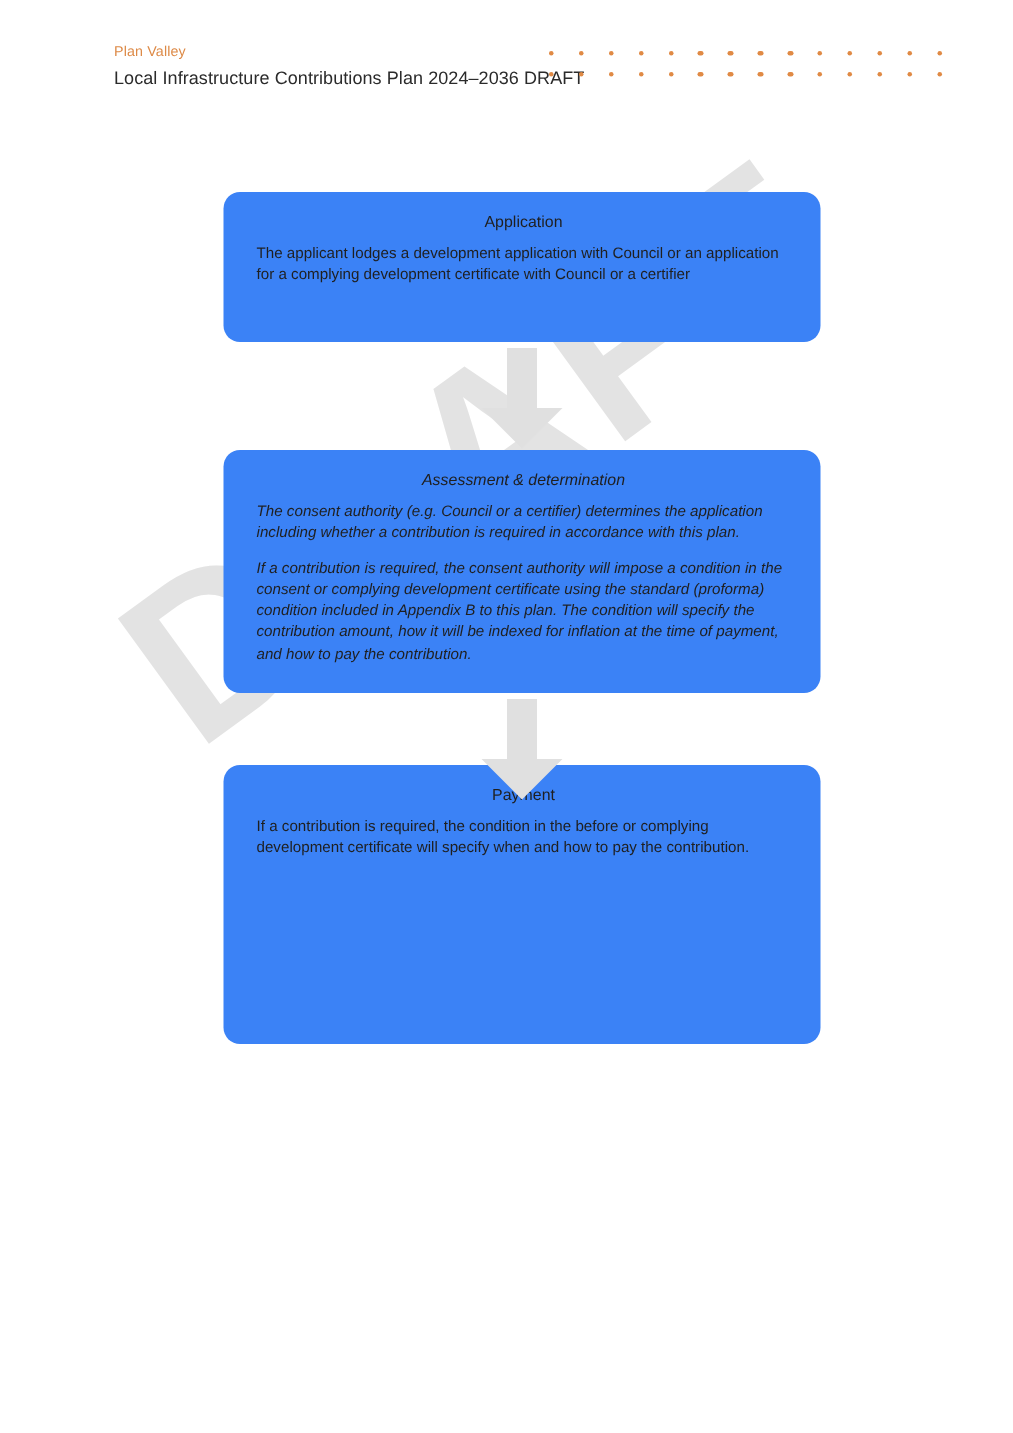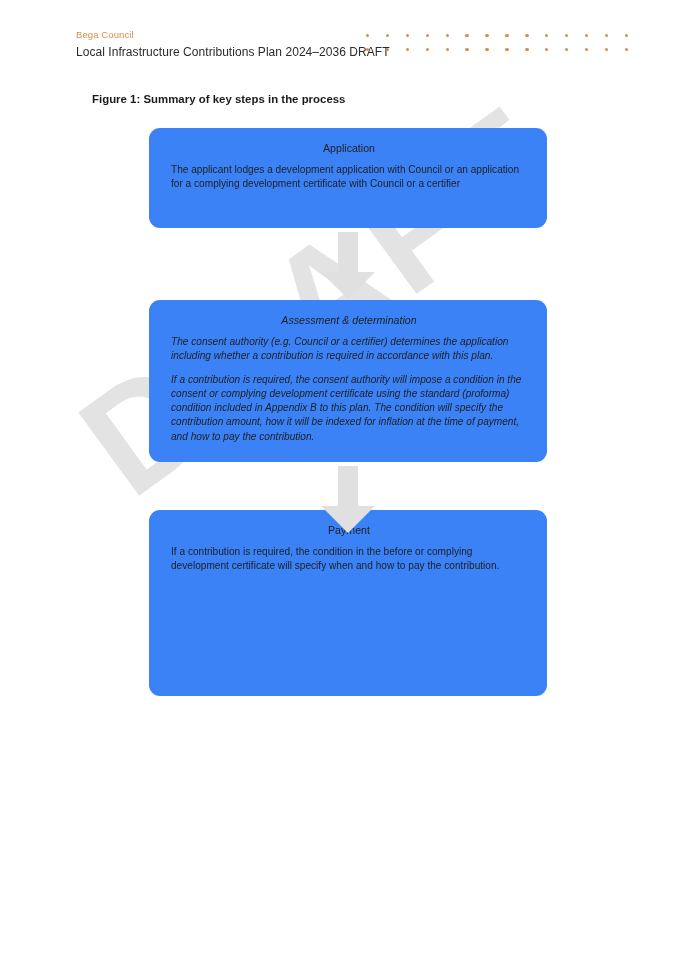--- a/index.html
+++ b/index.html
@@ -168,21 +168,21 @@
 </head>
 <body>
 
 <div class="page">
 
   <div class="watermark">
     <div class="watermark-text">DRAFT</div>
   </div>
 
   <div class="header">
-    <div class="brand">Bega Council</div>
+    <div class="brand">Plan Valley</div>
     <div class="doc-line">Local Infrastructure Contributions Plan 2024–2036  DRAFT</div>
     <div class="dot-grid">
       <div class="dot-row r1">
           <span class="dot" style="background: rgb(224, 138, 69);"></span>
           <span class="dot" style="background: rgb(224, 138, 69);"></span>
           <span class="dot" style="background: rgb(224, 138, 69);"></span>
           <span class="dot" style="background: rgb(224, 138, 69);"></span>
           <span class="dot" style="background: rgb(224, 138, 69);"></span>
           <span class="dot" style="background: rgb(224, 138, 69);"></span>
           <span class="dot" style="background: rgb(224, 138, 69);"></span>
@@ -206,21 +206,20 @@
           <span class="dot" style="background: rgb(224, 138, 69);"></span>
           <span class="dot" style="background: rgb(224, 138, 69);"></span>
           <span class="dot" style="background: rgb(224, 138, 69);"></span>
           <span class="dot" style="background: rgb(224, 138, 69);"></span>
           <span class="dot" style="background: rgb(224, 138, 69);"></span>
           <span class="dot" style="background: rgb(224, 138, 69);"></span>
         </div>
     </div>
   </div>
 
-  <div class="figure-caption">Figure 1: Summary of key steps in the process</div>
 
   <div class="flow">
 
     <div class="flow-box box1">
       <div class="box-title">Application</div>
       <p class="box-para">The applicant lodges a development application with Council or an application for a complying development certificate with Council or a certifier</p>
     </div>
 
     <div class="arrow a1">
       <svg viewBox="0 0 58 68" xmlns="http://www.w3.org/2000/svg">

